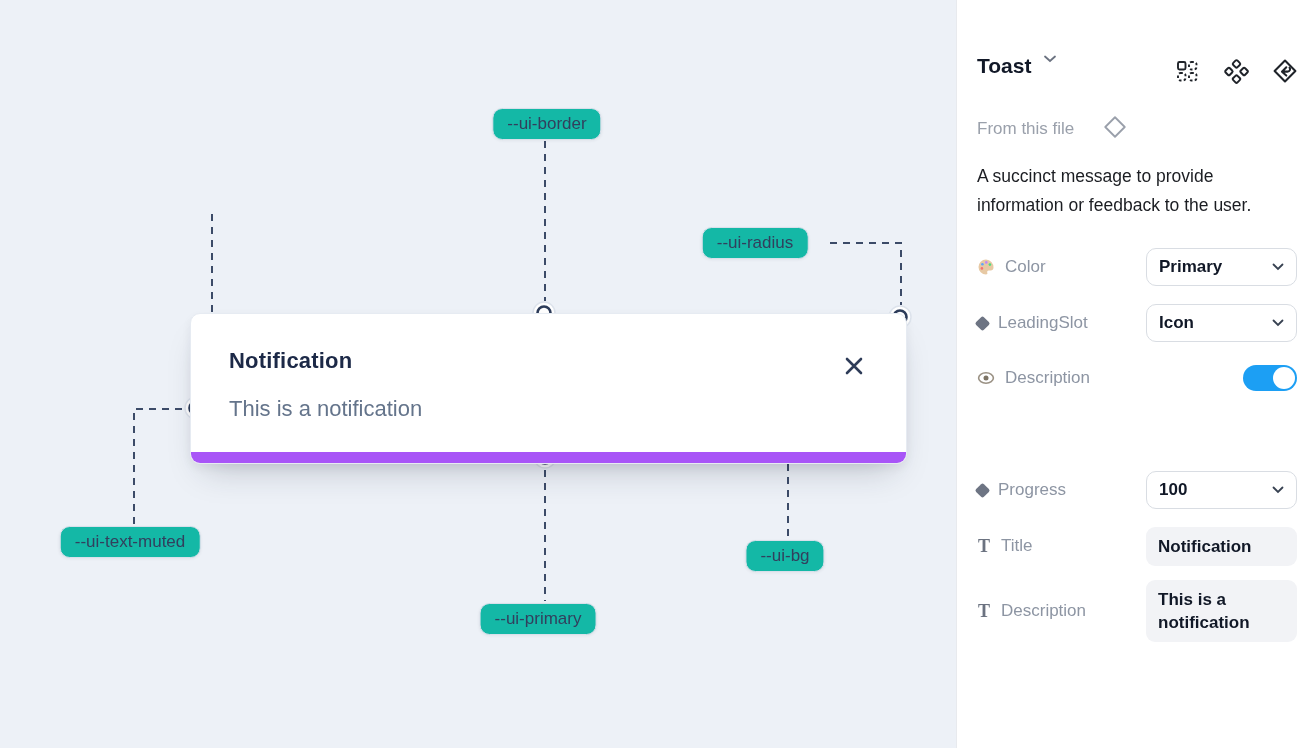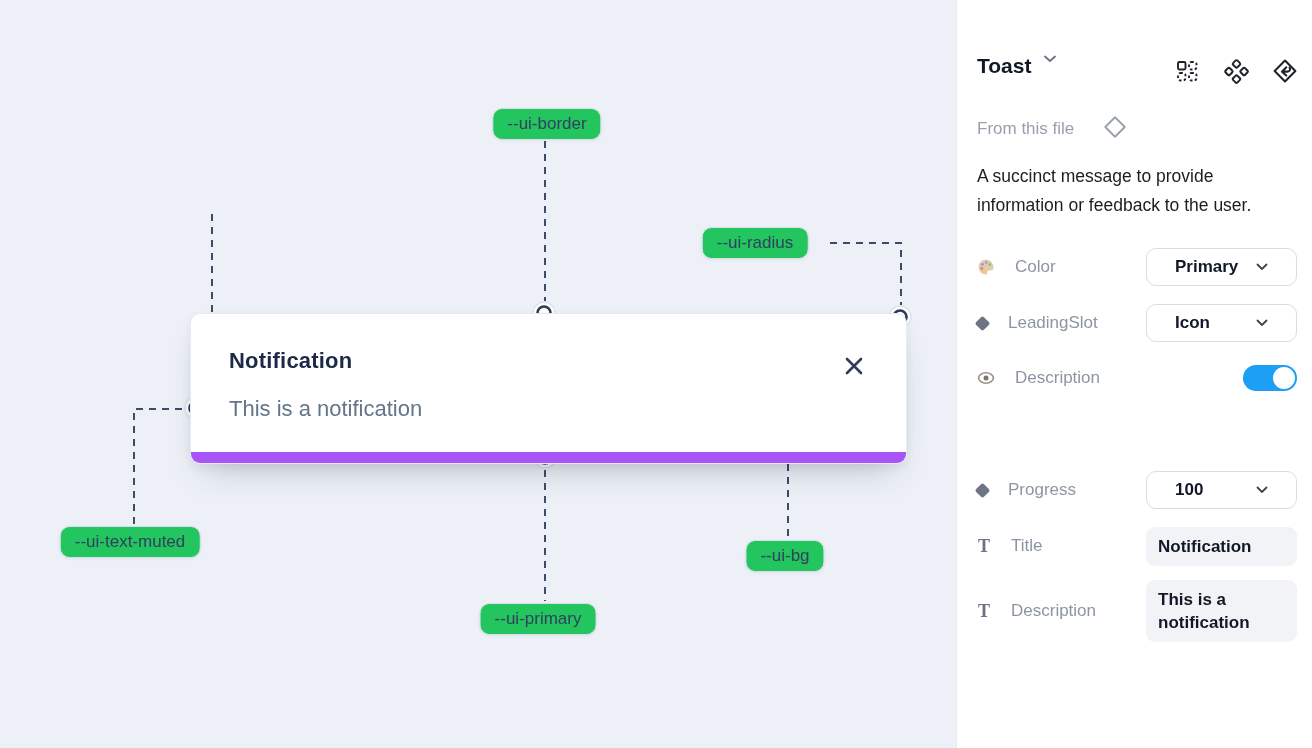--- a/index.html
+++ b/index.html
@@ -26,21 +26,21 @@
   }
   .toast-close{
     position:absolute;right:40px;top:40px;width:24px;height:24px;cursor:pointer;
   }
   .toast-bar{
     position:absolute;left:0;bottom:0;width:100%;height:11px;
     border-radius:0 0 9px 9px;
   }
   .pill{
     position:absolute;transform:translate(-50%,-50%);
-    background:#22c55e;border:1.5px solid #d9e0eb;border-radius:10px;
+    background:#14b8a6;border:1.5px solid #d9e0eb;border-radius:10px;
     padding:5px 14px;font-size:17px;color:#323f5d;white-space:nowrap;
     box-shadow:0 1px 3px rgba(30,41,59,.06);
   }
   .pill-border{left:547px;top:124px;}
   .pill-highlighted{left:210px;top:197px;}
   .pill-radius{left:755px;top:243px;}
   .pill-muted{left:130px;top:542px;}
   .pill-primary{left:538px;top:619px;}
   .pill-bg{left:785px;top:556px;}
 
@@ -57,27 +57,27 @@
   .from-row{position:absolute;left:20px;top:114px;display:flex;align-items:center;gap:28px;}
   .from-text{font-size:17px;color:#9aa0ab;}
   .panel-desc{
     position:absolute;left:20px;top:162px;width:322px;
     font-size:17.5px;line-height:29px;color:#1b1d22;
   }
   .prop-row{
     position:absolute;left:20px;width:320px;height:56px;
     display:flex;align-items:center;
   }
-  .prop-label{display:flex;align-items:center;gap:20px;font-size:17px;color:#8d95a3;min-width:0;}
+  .prop-label{display:flex;align-items:center;gap:10px;font-size:17px;color:#8d95a3;min-width:0;}
   .prop-label .lbl{white-space:nowrap;overflow:hidden;text-overflow:ellipsis;}
   .control{margin-left:auto;}
   .select{
     width:151px;height:38px;box-sizing:border-box;
     background:#fff;border:1px solid #d9dde3;border-radius:10px;
-    display:flex;align-items:center;padding:0 28px;cursor:pointer;
+    display:flex;align-items:center;padding:0 12px;cursor:pointer;
   }
   .select .val{font-size:17px;font-weight:600;color:#111827;white-space:nowrap;overflow:hidden;text-overflow:ellipsis;}
   .select .chev{margin-left:auto;display:flex;align-items:center;}
   .textbox{
     width:151px;box-sizing:border-box;background:#f2f3f6;border-radius:9px;
     padding:8px 12px;font-size:17px;font-weight:600;color:#111827;line-height:23px;
   }
   .toggle{
     width:54px;height:26px;border-radius:13px;position:relative;cursor:pointer;
   }

